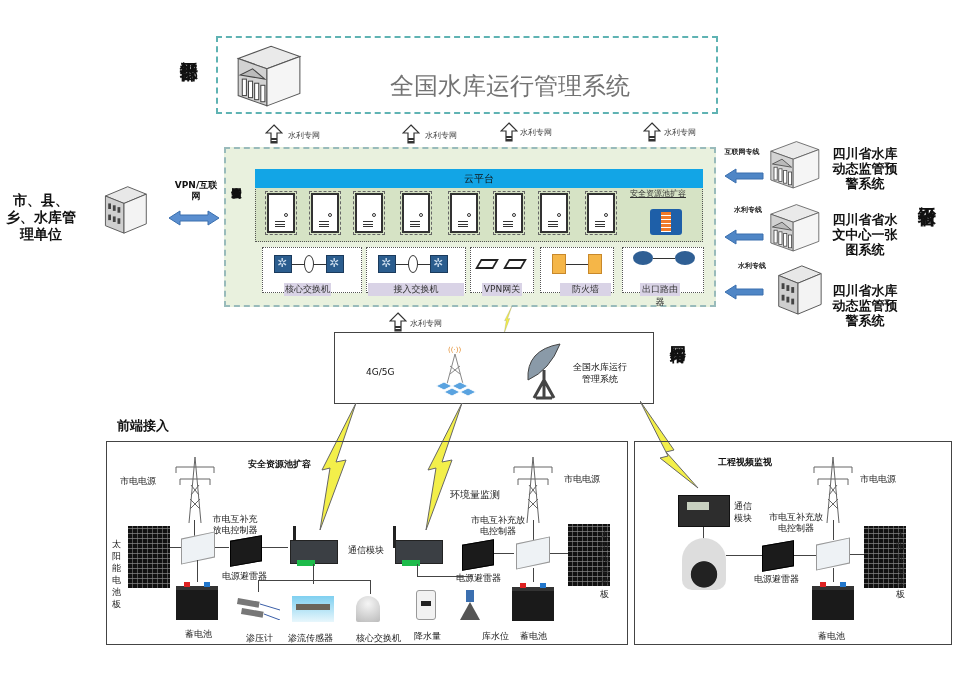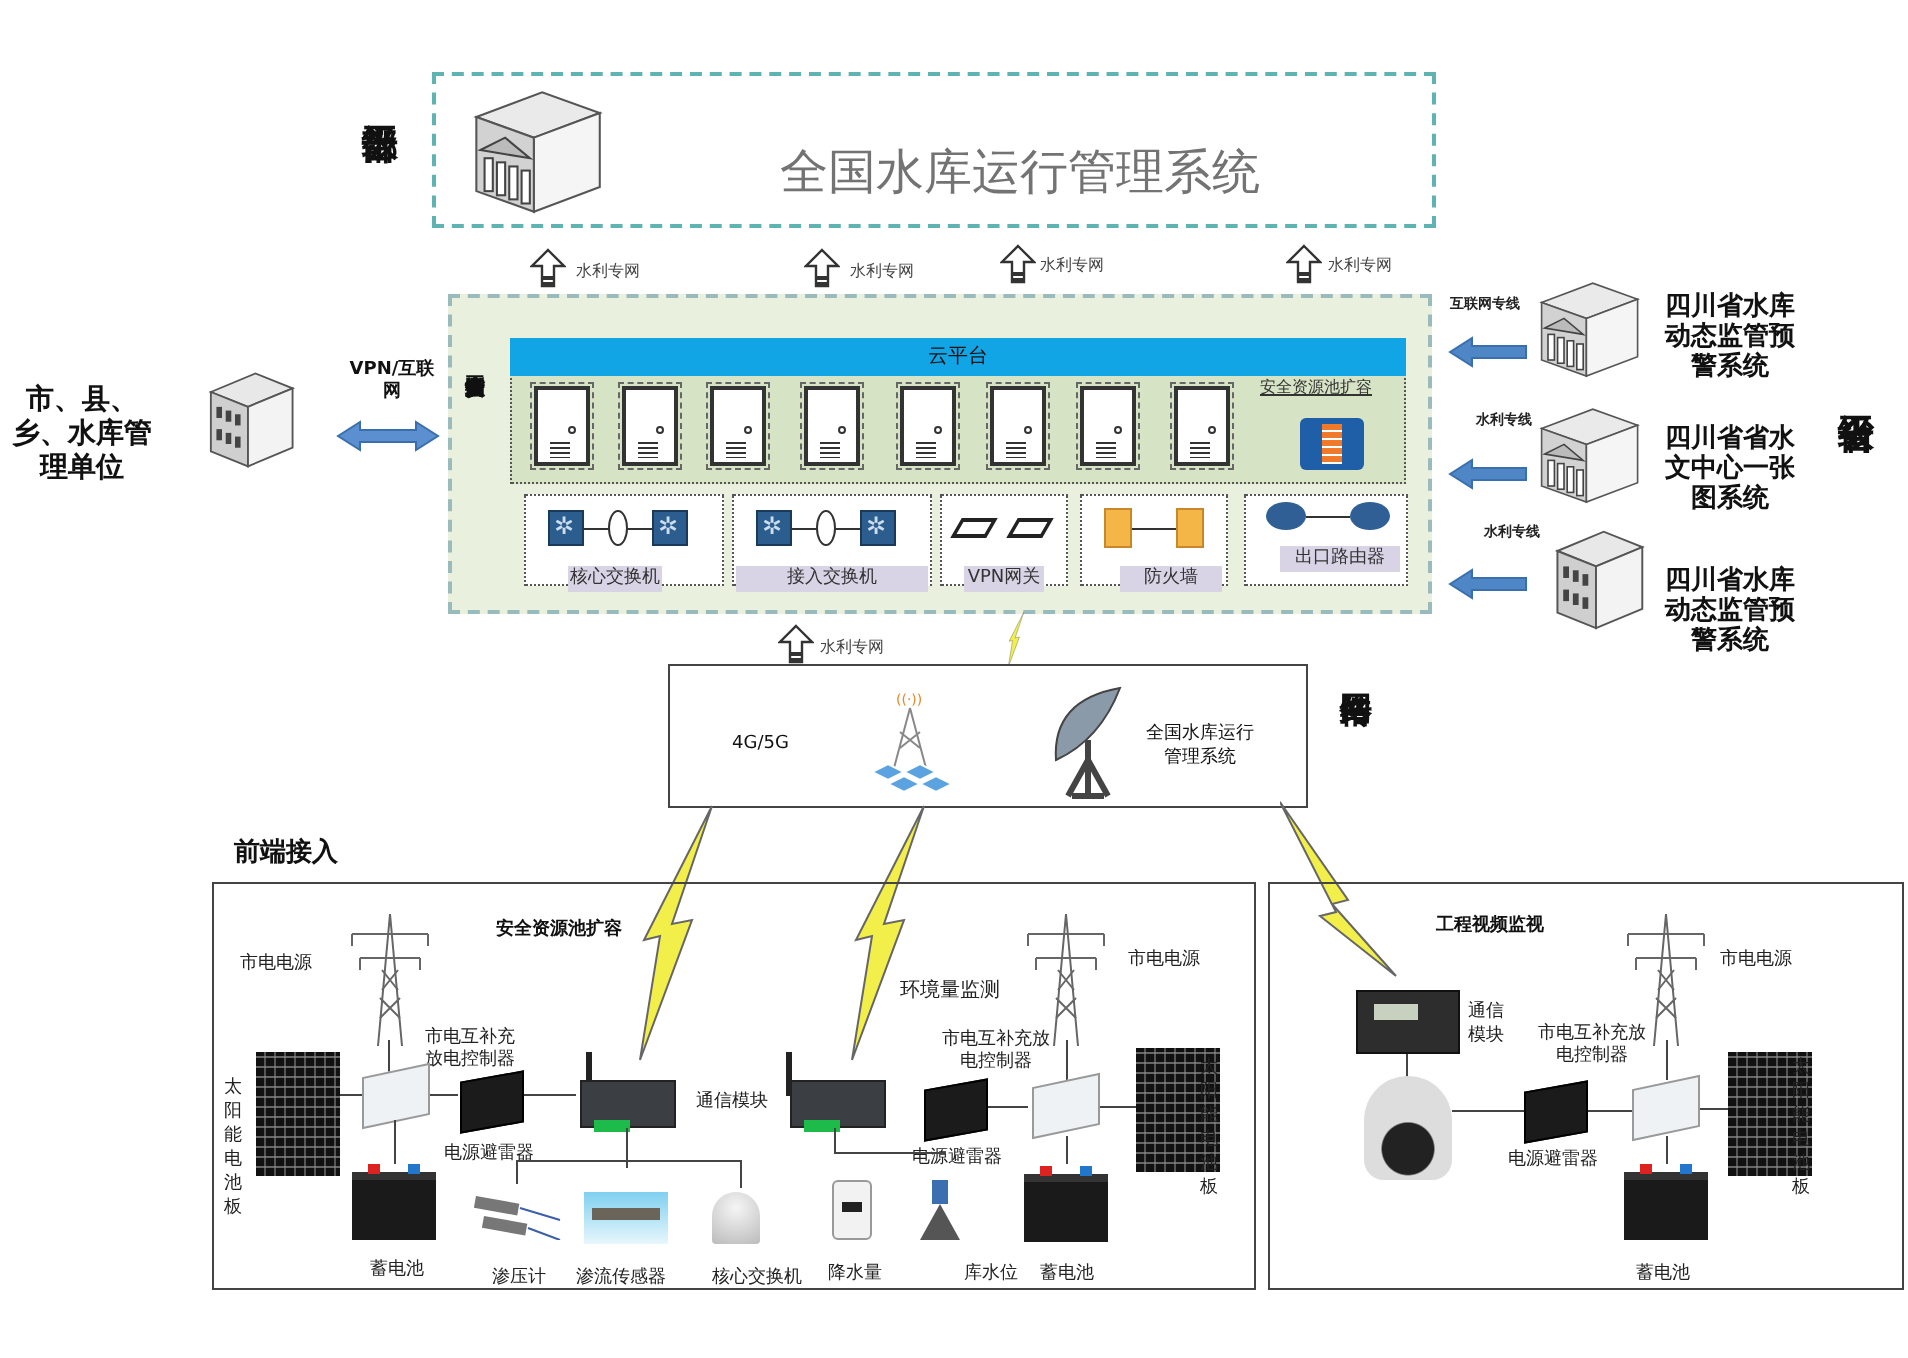--- a/index.html
+++ b/index.html
@@ -39,21 +39,21 @@
   .hline { height: 1px; background:#333; }
 
   
   #county-label { left: 6px; top: 192px; width: 70px; font-size: 14px; font-weight:bold; text-align:center; line-height:17px; }
   #county-building { left: 98px; top: 180px; width: 52px; height: 58px; }
   #vpn-label { left: 172px; top: 180px; font-size: 9px; font-weight:bold; text-align:center; line-height:11px; width: 48px;}
   #vpn-arrow { left: 168px; top: 210px; width: 52px; height: 16px; }
 
   
   .prov-sys-label { font-size: 13px; font-weight:bold; text-align:center; line-height:15px; width: 66px; }
-  .link-label { font-size: 7px; font-weight:bold; text-align:right; line-height:9px; width: 36px; color:#222; }
+  .link-label { font-size: 7px; font-weight:bold; text-align:center; line-height:9px; width: 36px; color:#222; }
   .left-arrow { width: 40px; height: 16px; }
   .bld { width: 56px; height: 54px; }
   #prov-side-label { left: 916px; top: 193px; font-size: 18px; line-height: 22px; }
 
   
   #trans-box { left: 334px; top: 332px; width: 320px; height: 72px; border: 1px solid #444; background:#fff; }
   #trans-4g { left: 366px; top: 367px; font-size: 9px; }
   #trans-beidou { left: 570px; top: 361px; font-size: 9px; line-height:12px; text-align:center; }
   #trans-label { left: 668px; top: 334px; font-size: 16px; line-height: 20px; }
   #trans-up-label { left: 410px; top: 318px; }
@@ -221,21 +221,21 @@
 <div class="abs dev-box" style="left:540px;top:247px;width:74px"></div>
 <div class="abs" style="left:552px;top:254px;width:14px;height:20px;background:#f5b648;border:1px solid #c8882a"></div>
 <div class="abs hline" style="left:566px;top:264px;width:22px"></div>
 <div class="abs" style="left:588px;top:254px;width:14px;height:20px;background:#f5b648;border:1px solid #c8882a"></div>
 <div class="abs dev-label" style="left:560px;top:283px;width:51px">防火墙</div>
 
 <div class="abs dev-box" style="left:622px;top:247px;width:82px"></div>
 <div class="abs" style="left:633px;top:251px;width:20px;height:14px;background:#2f5f94;border-radius:50%"></div>
 <div class="abs hline" style="left:653px;top:258px;width:22px"></div>
 <div class="abs" style="left:675px;top:251px;width:20px;height:14px;background:#2f5f94;border-radius:50%"></div>
-<div class="abs dev-label" style="left:640px;top:273px;width:60px">出口路由器</div>
+<div class="abs dev-label" style="left:640px;top:283px;width:40px">出口路由器</div>
 
 <div id="county-label" class="abs">市、县、乡、水库管理单位</div>
 <svg id="county-building" class="abs">
     <use href="#building"></use>
   </svg>
 <div id="vpn-label" class="abs">VPN/互联网</div>
 <svg id="vpn-arrow" class="abs">
     <use href="#dblarrow"></use>
   </svg>
 

